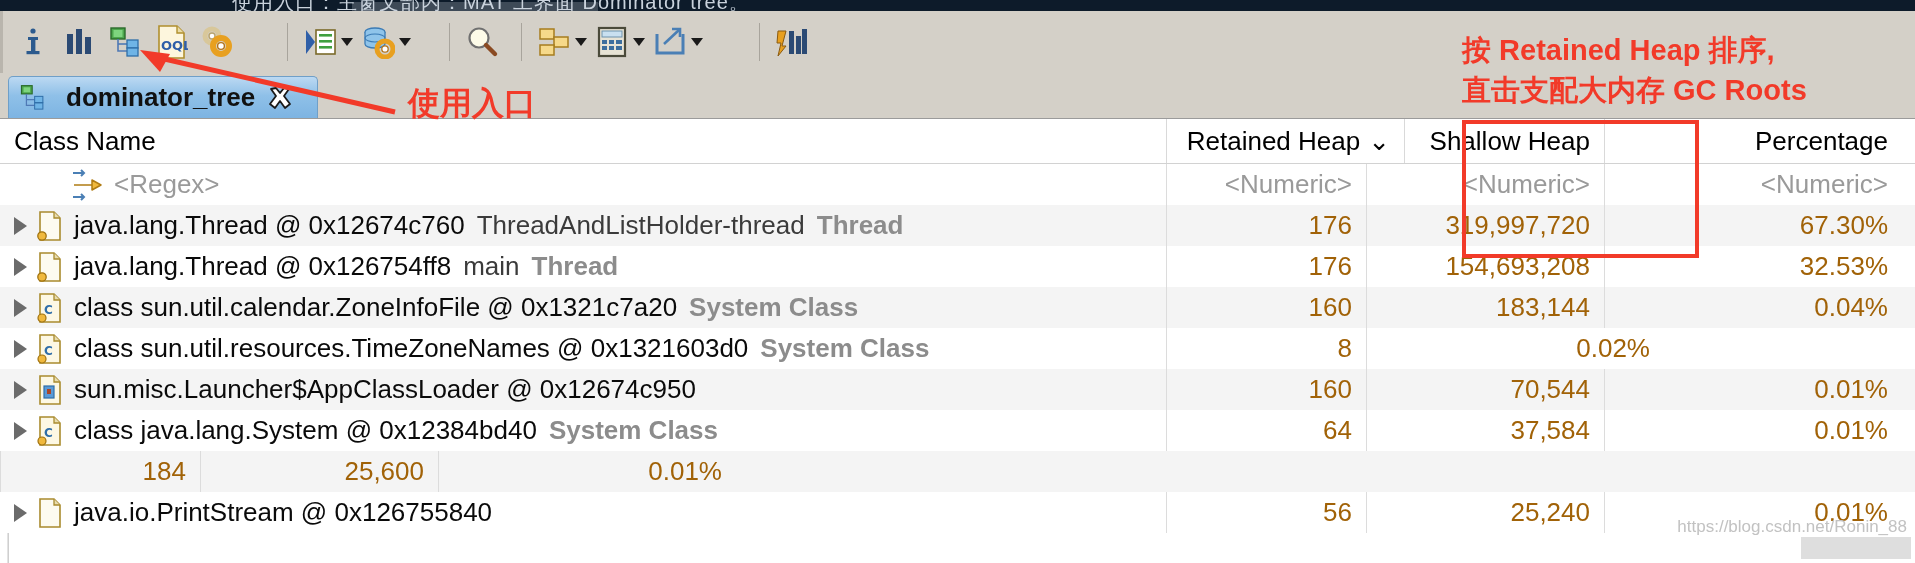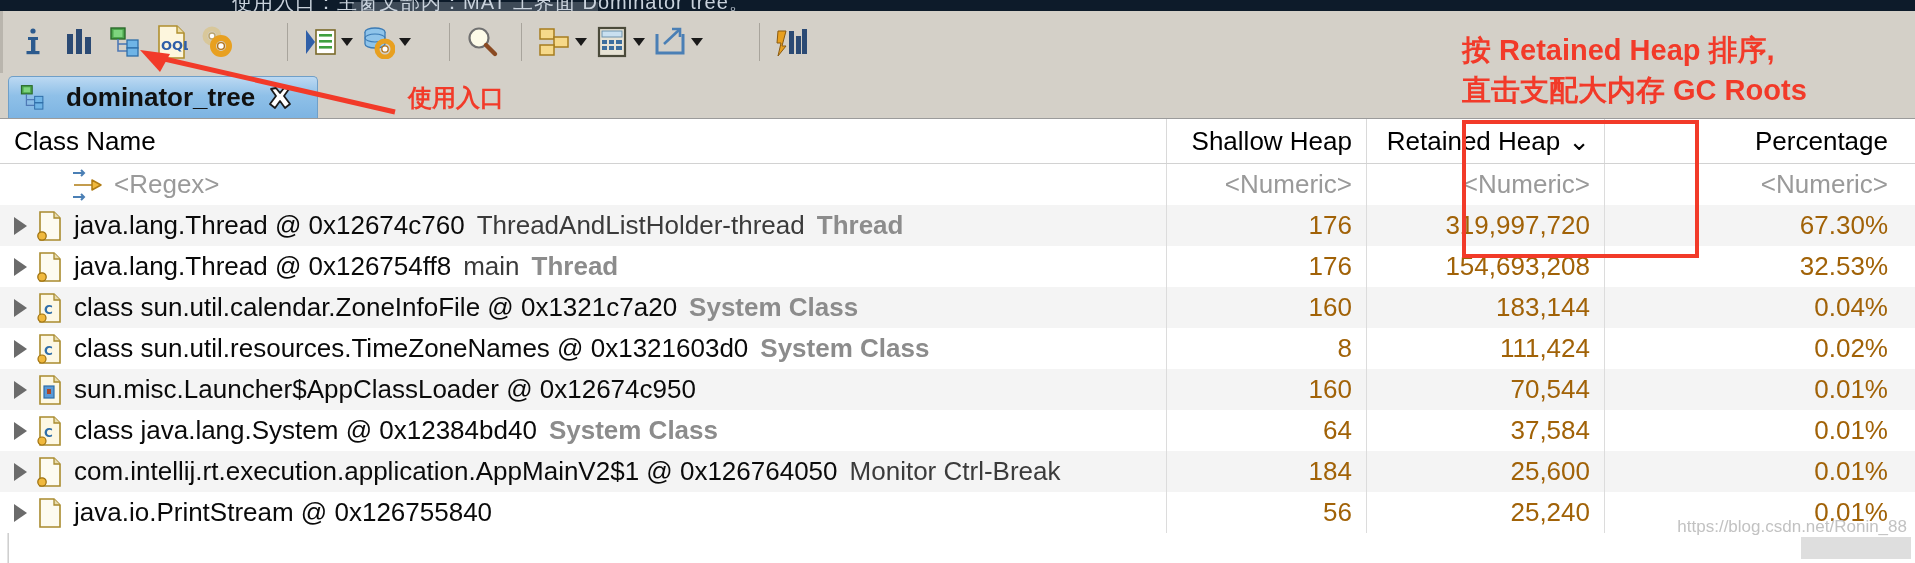--- a/index.html
+++ b/index.html
@@ -116,21 +116,21 @@
 
   .sort-chev{display:inline-block;margin-left:8px;}
 
   
   .anno{position:absolute;pointer-events:none;}
   .anno-txt{
     color:#f23a29;font-size:29px;font-weight:bold;line-height:36px;white-space:nowrap;
     font-family:"Liberation Sans",sans-serif;
   }
   .anno-cn{
-    color:#f23a29;font-size:24px;font-weight:bold;white-space:nowrap;
+    color:#f23a29;font-size:32px;font-weight:bold;white-space:nowrap;
     font-family:"DejaVu Sans",sans-serif;
   }
   .red-box{
     position:absolute;border:4px solid #f23a29;box-sizing:border-box;pointer-events:none;
   }
   .watermark{
     position:absolute;right:8px;bottom:26px;
     font-size:17px;color:#c2c2c2;white-space:nowrap;pointer-events:none;
     font-family:"Liberation Sans",sans-serif;
   }
@@ -301,25 +301,25 @@
         </svg>
       </span>
     </div>
   </div>
 
   <div class="table">
     <div class="tbl-gutter"></div>
 
     <div class="row hdr">
       <div class="cell-name">Class Name</div>
-      <div class="cell-num w-shallow">Shallow Heap</div>
       <div class="cell-num w-retained">
         <span>Retained Heap</span>
         <span class="sort-chev">⌄</span>
       </div>
+      <div class="cell-num w-shallow">Shallow Heap</div>
       <div class="cell-num w-pct">Percentage</div>
     </div>
 
     <div class="row white">
       <div class="cell-name">
         <span class="ico" style="margin-left:56px;">
           <svg width="34" height="34" viewBox="0 0 34 34">
             <path d="M3 5 H13 M11 2 L14 5 L11 8" stroke="#4a7fb5" stroke-width="2" fill="none"></path>
             <path d="M3 29 H13 M11 26 L14 29 L11 32" stroke="#4a7fb5" stroke-width="2" fill="none"></path>
             <path d="M4 17 H22 L22 12 L31 17 L22 22 L22 17" fill="#f0b93e" stroke="#b07c14" stroke-width="1.5" stroke-linejoin="round"></path>
@@ -395,21 +395,20 @@
                 <path d="M6 2 H20 L26 8 V30 H6 Z" fill="#fdf8e4" stroke="#a98b2e" stroke-width="1.6"></path>
                 <path d="M20 2 V8 H26" fill="#e8dcae" stroke="#a98b2e" stroke-width="1.3"></path>
                 <text x="10" y="22" font-family="DejaVu Sans" font-size="12" font-weight="bold" fill="#2f6ea8">C</text>
                 <circle cx="8" cy="26" r="4" fill="#f0b93e" stroke="#a0720f" stroke-width="1.2"></circle>
               </svg>
             </span>
             <span>class sun.util.resources.TimeZoneNames @ 0x1321603d0</span>
             <span class="tag">System Class</span>
           </div>
           <div class="cell-num w-shallow">8</div>
-          <div class="cell-num w-retained">111,424</div>
           <div class="cell-num w-pct">0.02%</div>
         </div>
         <div class="row alt">
           <div class="cell-name">
             <span class="twisty"></span>
             <span class="ico">
               <svg width="30" height="32" viewBox="0 0 30 32">
                 <path d="M6 2 H20 L26 8 V30 H6 Z" fill="#fdf8e4" stroke="#a98b2e" stroke-width="1.6"></path>
                 <path d="M20 2 V8 H26" fill="#e8dcae" stroke="#a98b2e" stroke-width="1.3"></path>
                 <rect x="10" y="12" width="10" height="12" fill="#5a9ad6" stroke="#2f6ea8" stroke-width="1.2"></rect>
@@ -434,32 +433,20 @@
               </svg>
             </span>
             <span>class java.lang.System @ 0x12384bd40</span>
             <span class="tag">System Class</span>
           </div>
           <div class="cell-num w-shallow">64</div>
           <div class="cell-num w-retained">37,584</div>
           <div class="cell-num w-pct">0.01%</div>
         </div>
         <div class="row alt">
-          <div class="cell-name">
-            <span class="twisty"></span>
-            <span class="ico">
-              <svg width="30" height="32" viewBox="0 0 30 32">
-                <path d="M6 2 H20 L26 8 V30 H6 Z" fill="#fdfbf0" stroke="#a98b2e" stroke-width="1.6"></path>
-                <path d="M20 2 V8 H26" fill="#e8dcae" stroke="#a98b2e" stroke-width="1.3"></path>
-                <circle cx="8" cy="26" r="4.2" fill="#f0b93e" stroke="#a0720f" stroke-width="1.3"></circle>
-              </svg>
-            </span>
-            <span>com.intellij.rt.execution.application.AppMainV2$1 @ 0x126764050</span>
-            <span class="sub">Monitor Ctrl-Break</span>
-          </div>
           <div class="cell-num w-shallow">184</div>
           <div class="cell-num w-retained">25,600</div>
           <div class="cell-num w-pct">0.01%</div>
         </div>
         <div class="row white">
           <div class="cell-name">
             <span class="twisty"></span>
             <span class="ico">
               <svg width="30" height="32" viewBox="0 0 30 32">
                 <path d="M6 2 H20 L26 8 V30 H6 Z" fill="#fdfbf0" stroke="#a98b2e" stroke-width="1.6"></path>

